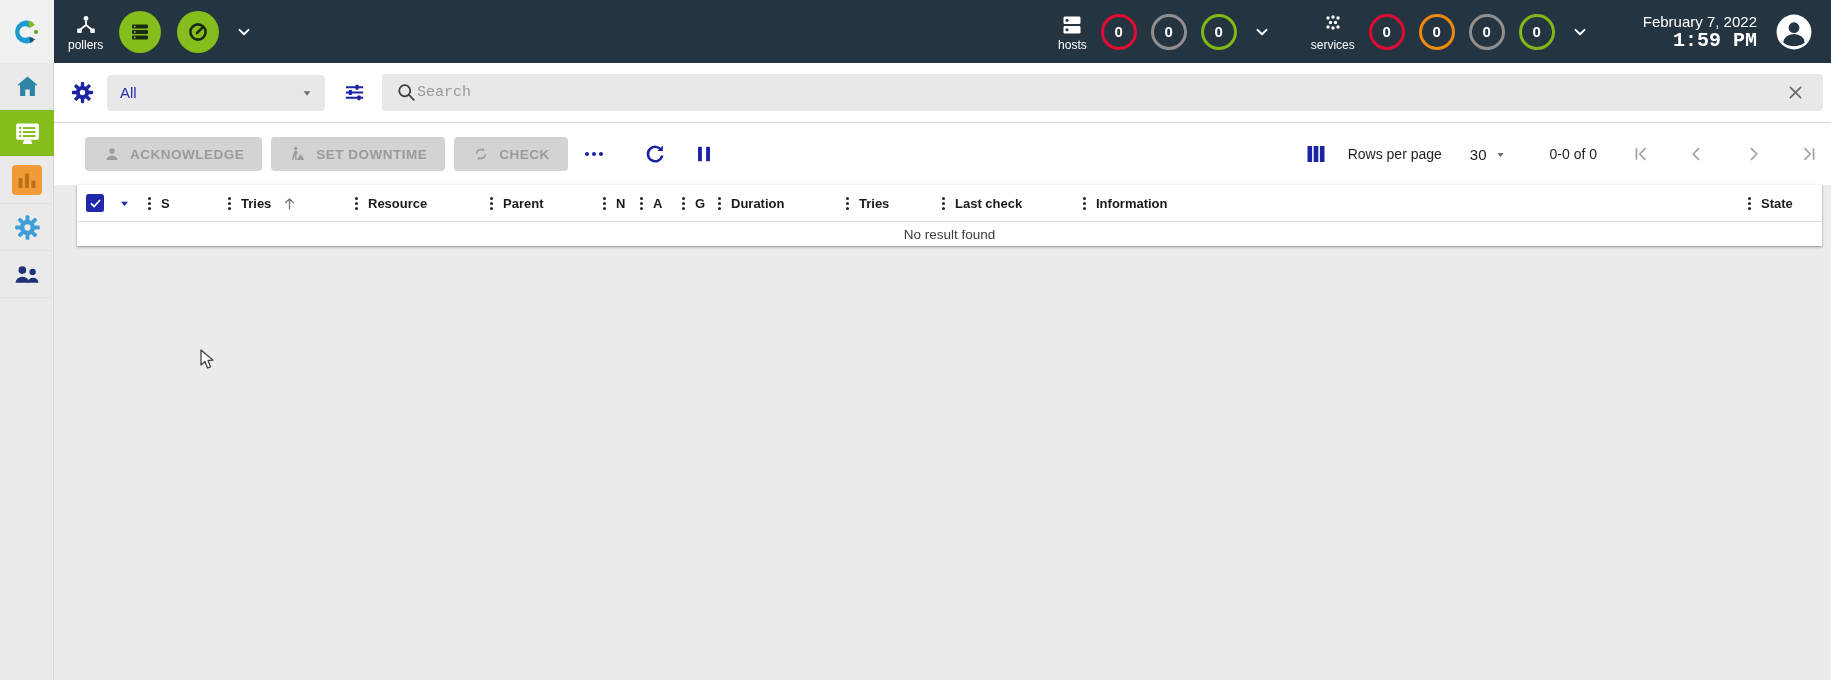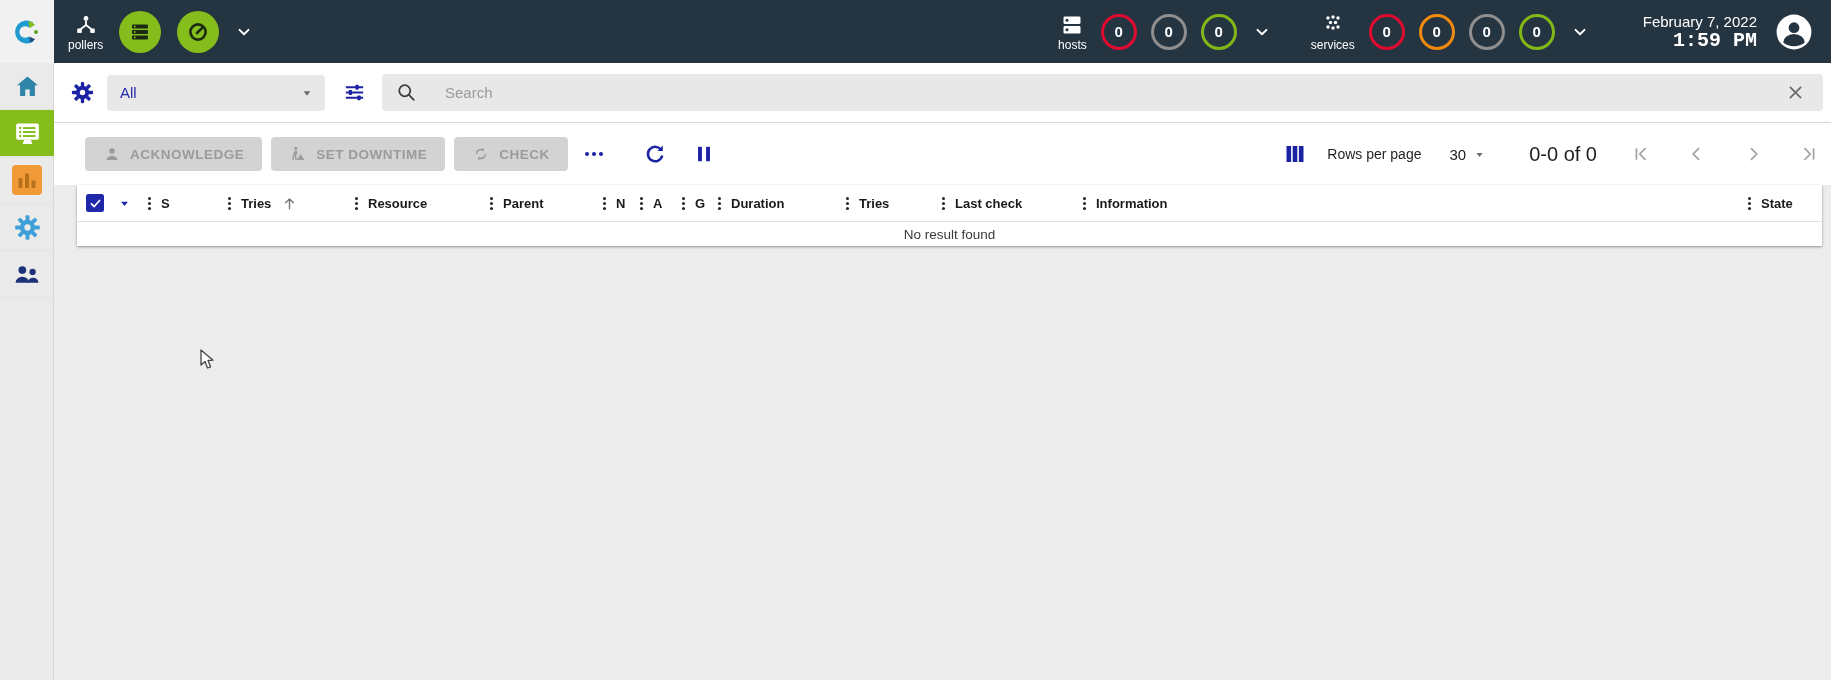--- a/index.html
+++ b/index.html
@@ -54,38 +54,38 @@
   .icon-btn { border:none; background:transparent; display:flex; align-items:center;
               justify-content:center; cursor:pointer; padding:4px; }
   .scope-select { width:218px; height:36px; background:#e8e8e8; border-radius:4px;
                   margin-left:8px; display:flex; align-items:center; padding:0 10px 0 13px;
                   cursor:pointer; }
   .scope-select .val { color:#272cab; font-size:15px; flex:1; }
   .tune-btn { margin:0 12px 0 14px; }
   .search-box { flex:1; height:37px; background:#e8e8e8; border-radius:4px;
                 display:flex; align-items:center; padding:0 14px; }
   .search-box input { flex:1; border:none; background:transparent; outline:none;
-                      font-size:15px; color:#333; margin-left:28px;
-                      font-family:Liberation Sans, sans-serif; }
+                      font-size:15px; color:#333; 
+                      font-family:Liberation Mono, monospace; }
   .search-box input::placeholder { color:#9a9a9a; opacity:1; }
 
   .toolbar-row { height:62px; background:#ffffff; display:flex; align-items:center;
                  padding:0 10px 0 31px; }
   .tb-btn { height:34px; border:none; border-radius:4px; background:#d3d3d3;
             color:#9b9b9b; font-weight:bold; font-size:13.5px; letter-spacing:0.5px;
             display:flex; align-items:center; gap:9px; padding:16px 18px;
             margin-right:9px; cursor:not-allowed;
             font-family:"Liberation Sans", sans-serif; }
   .more-dots { display:flex; gap:3px; margin:0 18px 0 8px; cursor:pointer; }
   .more-dots i { width:4px; height:4px; border-radius:50%; background:#1c22a4; }
   .tb-icon { margin-left:18px; }
   .rows-label { font-size:14px; color:#1f1f1f; margin-left:16px; }
   .page-size { display:flex; align-items:center; gap:6px; margin-left:28px; cursor:pointer; }
   .page-size .val { font-size:15px; color:#1c1c1c; }
-  .range { font-size:20px; color:#1f1f1f; margin-left:42px; }
+  .range { font-size:14px; color:#1f1f1f; margin-left:42px; }
   .pg-btn { border:none; background:transparent; margin-left:32px; display:flex;
             cursor:default; padding:2px; }
 
   
   .table-card { margin:0 9px 0 23px; background:#ffffff;
                 box-shadow:0 1px 3px rgba(0,0,0,0.28), 0 1px 1px rgba(0,0,0,0.12); }
   .thead { height:37px; display:flex; align-items:center; padding:0 10px 0 9px;
            border-bottom:1px solid #e0e0e0; }
   .th { display:flex; align-items:center; cursor:pointer; }
   .th-label { font-size:13px; font-weight:bold; color:#1a1a1a; white-space:nowrap; }

